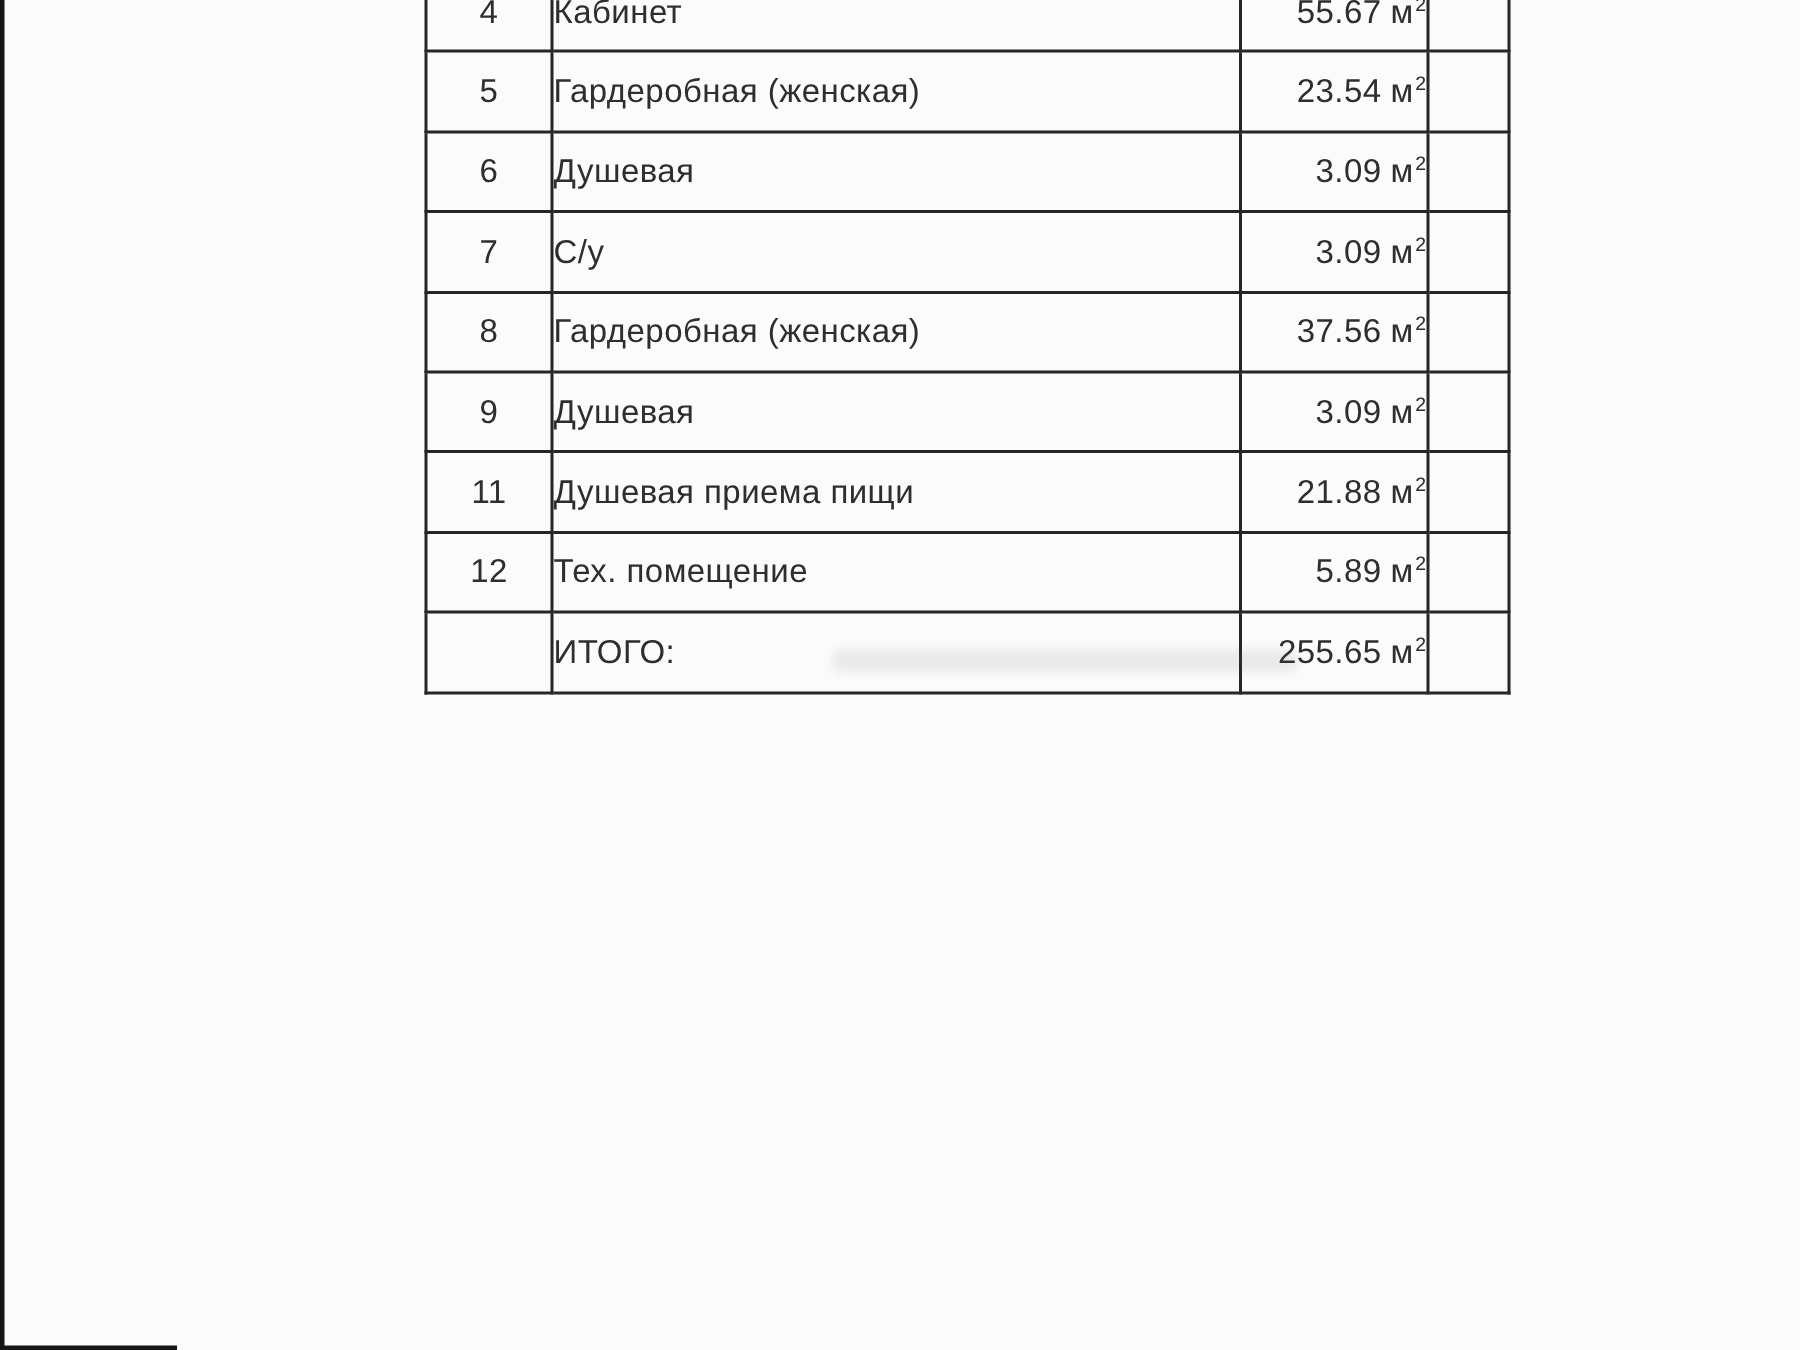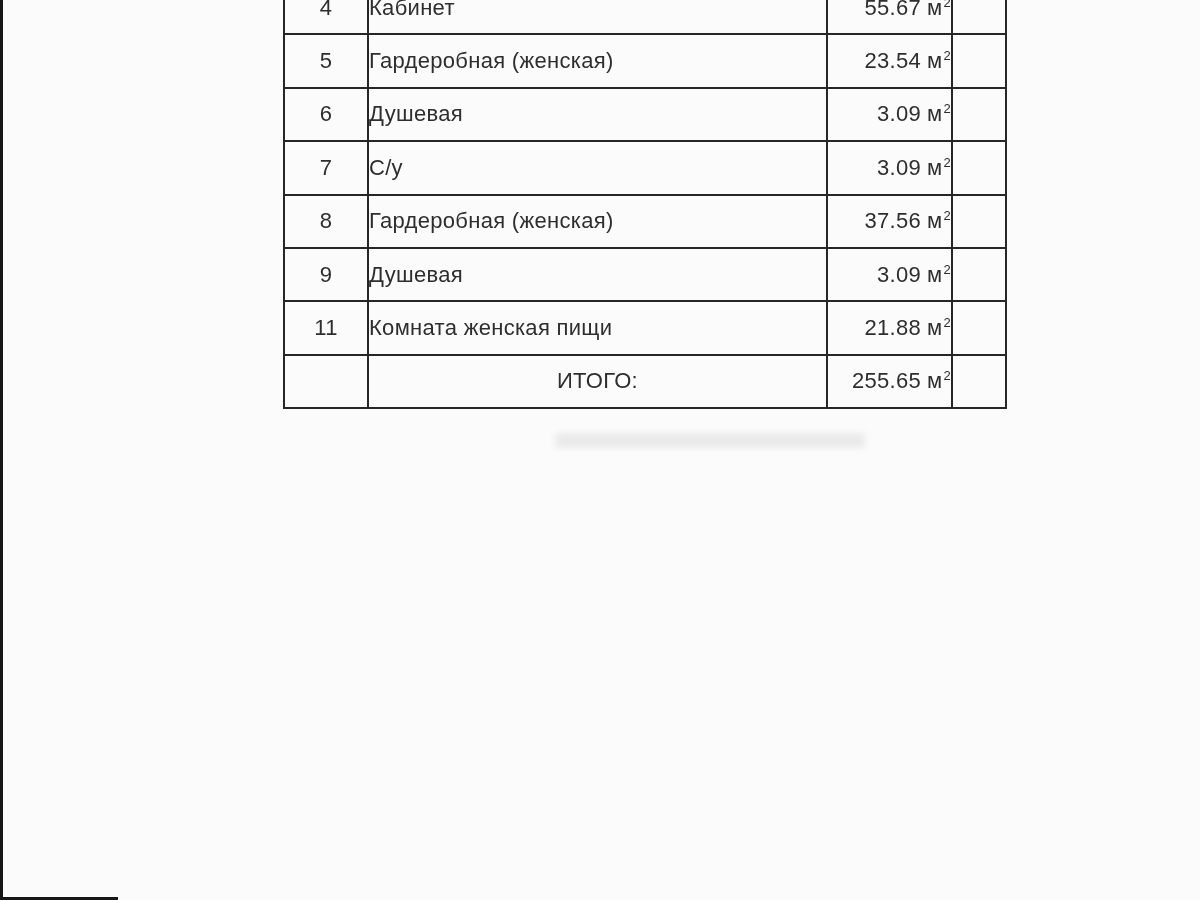--- a/index.html
+++ b/index.html
@@ -48,21 +48,21 @@
     font-size: 22px;
     letter-spacing: 0.3px;
     vertical-align: middle;
     overflow: hidden;
     white-space: nowrap;
   }
   td.c-num   { width: 82px;  text-align: center; }
   td.c-name  { width: 457px; text-align: left;  padding-left: 18px; }
   td.c-area  { width: 123px; text-align: right; padding-right: 10px; }
   td.c-blank { width: 52px; }
-  td.c-total { text-align: center; padding-right: 8px; padding-left: 0; }
+  td.c-total { text-align: left; padding-right: 8px; padding-left: 0; }
   .unit { margin-left: 6px; }
   .sup {
     font-size: 13px;
     position: relative;
     top: -8px;
     margin-left: 1px;
   }
   
   .watermark {
     position: absolute;
@@ -115,22 +115,28 @@
           <td class="c-blank"></td>
         </tr>
         <tr>
           <td class="c-num">9</td>
           <td class="c-name">Душевая</td>
           <td class="c-area"><span>3.09</span><span class="unit">м<span class="sup">2</span></span></td>
           <td class="c-blank"></td>
         </tr>
         <tr>
           <td class="c-num">11</td>
-          <td class="c-name">Комната женская пищи</td>
+          <td class="c-name">Душевая приема пищи</td>
           <td class="c-area"><span>21.88</span><span class="unit">м<span class="sup">2</span></span></td>
+          <td class="c-blank"></td>
+        </tr>
+        <tr>
+          <td class="c-num">12</td>
+          <td class="c-name">Тех. помещение</td>
+          <td class="c-area"><span>5.89</span><span class="unit">м<span class="sup">2</span></span></td>
           <td class="c-blank"></td>
         </tr>
         <tr>
           <td class="c-num"></td>
           <td class="c-name c-total">ИТОГО:</td>
           <td class="c-area"><span>255.65</span><span class="unit">м<span class="sup">2</span></span></td>
           <td class="c-blank"></td>
         </tr>
       </tbody>
   </table>

